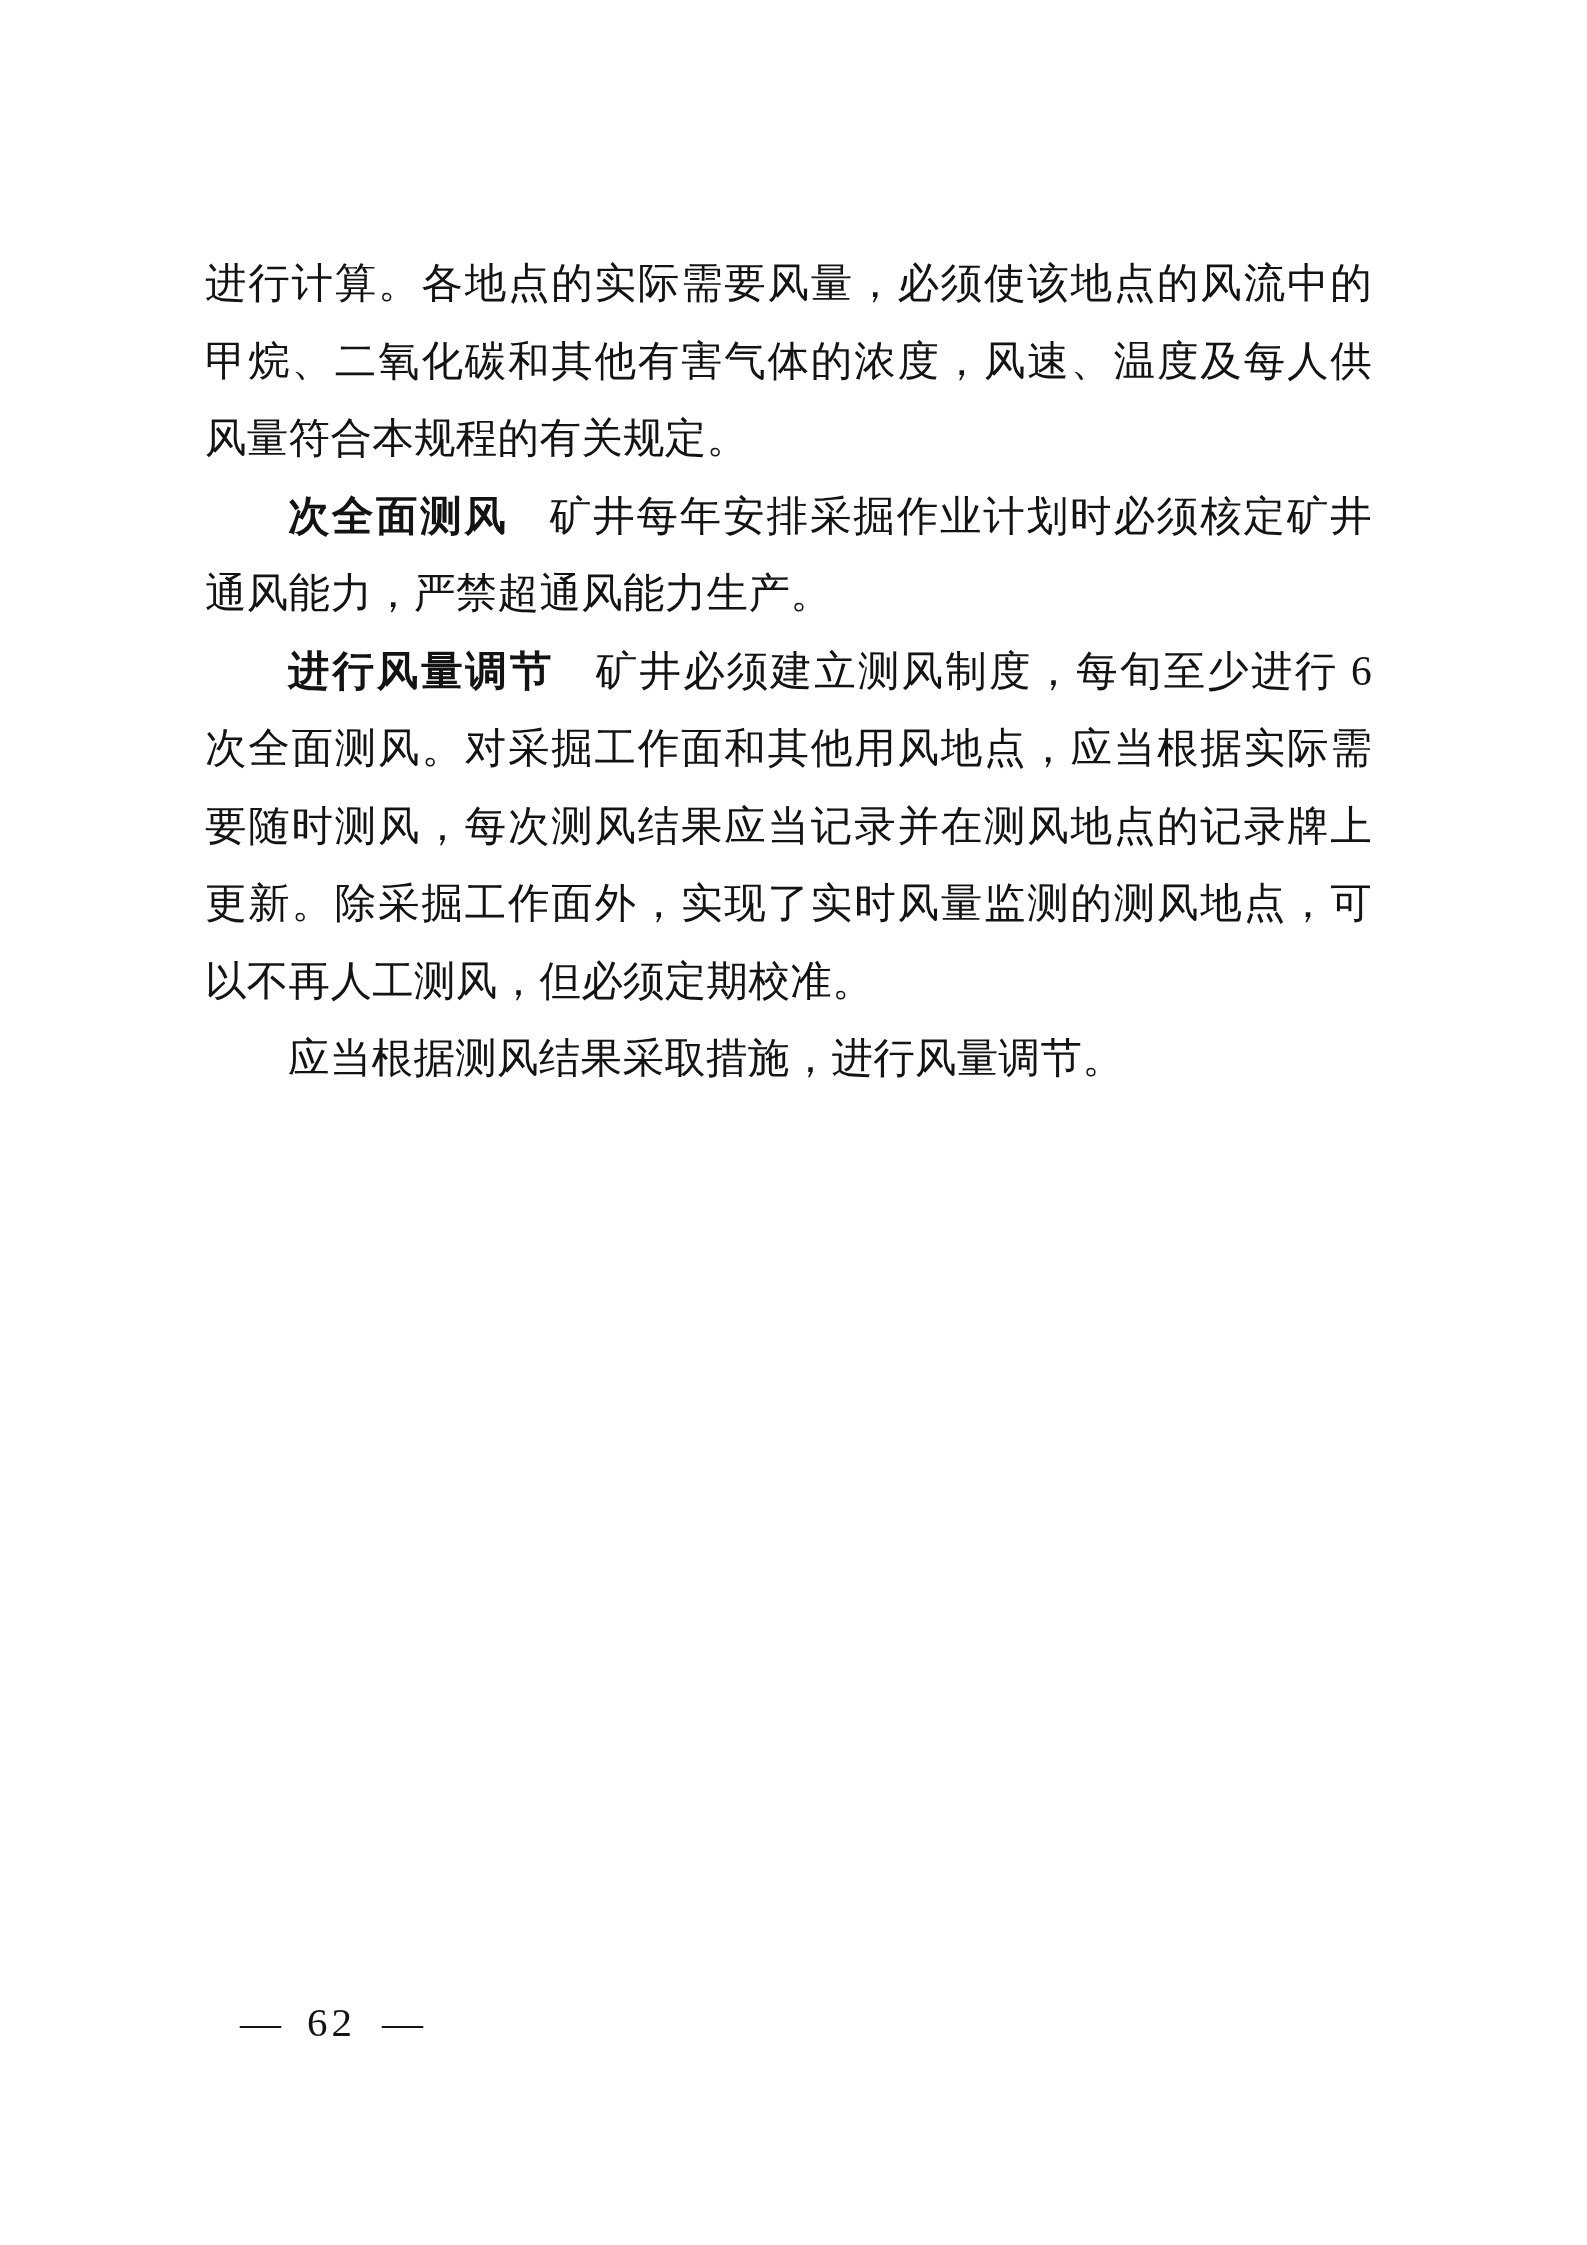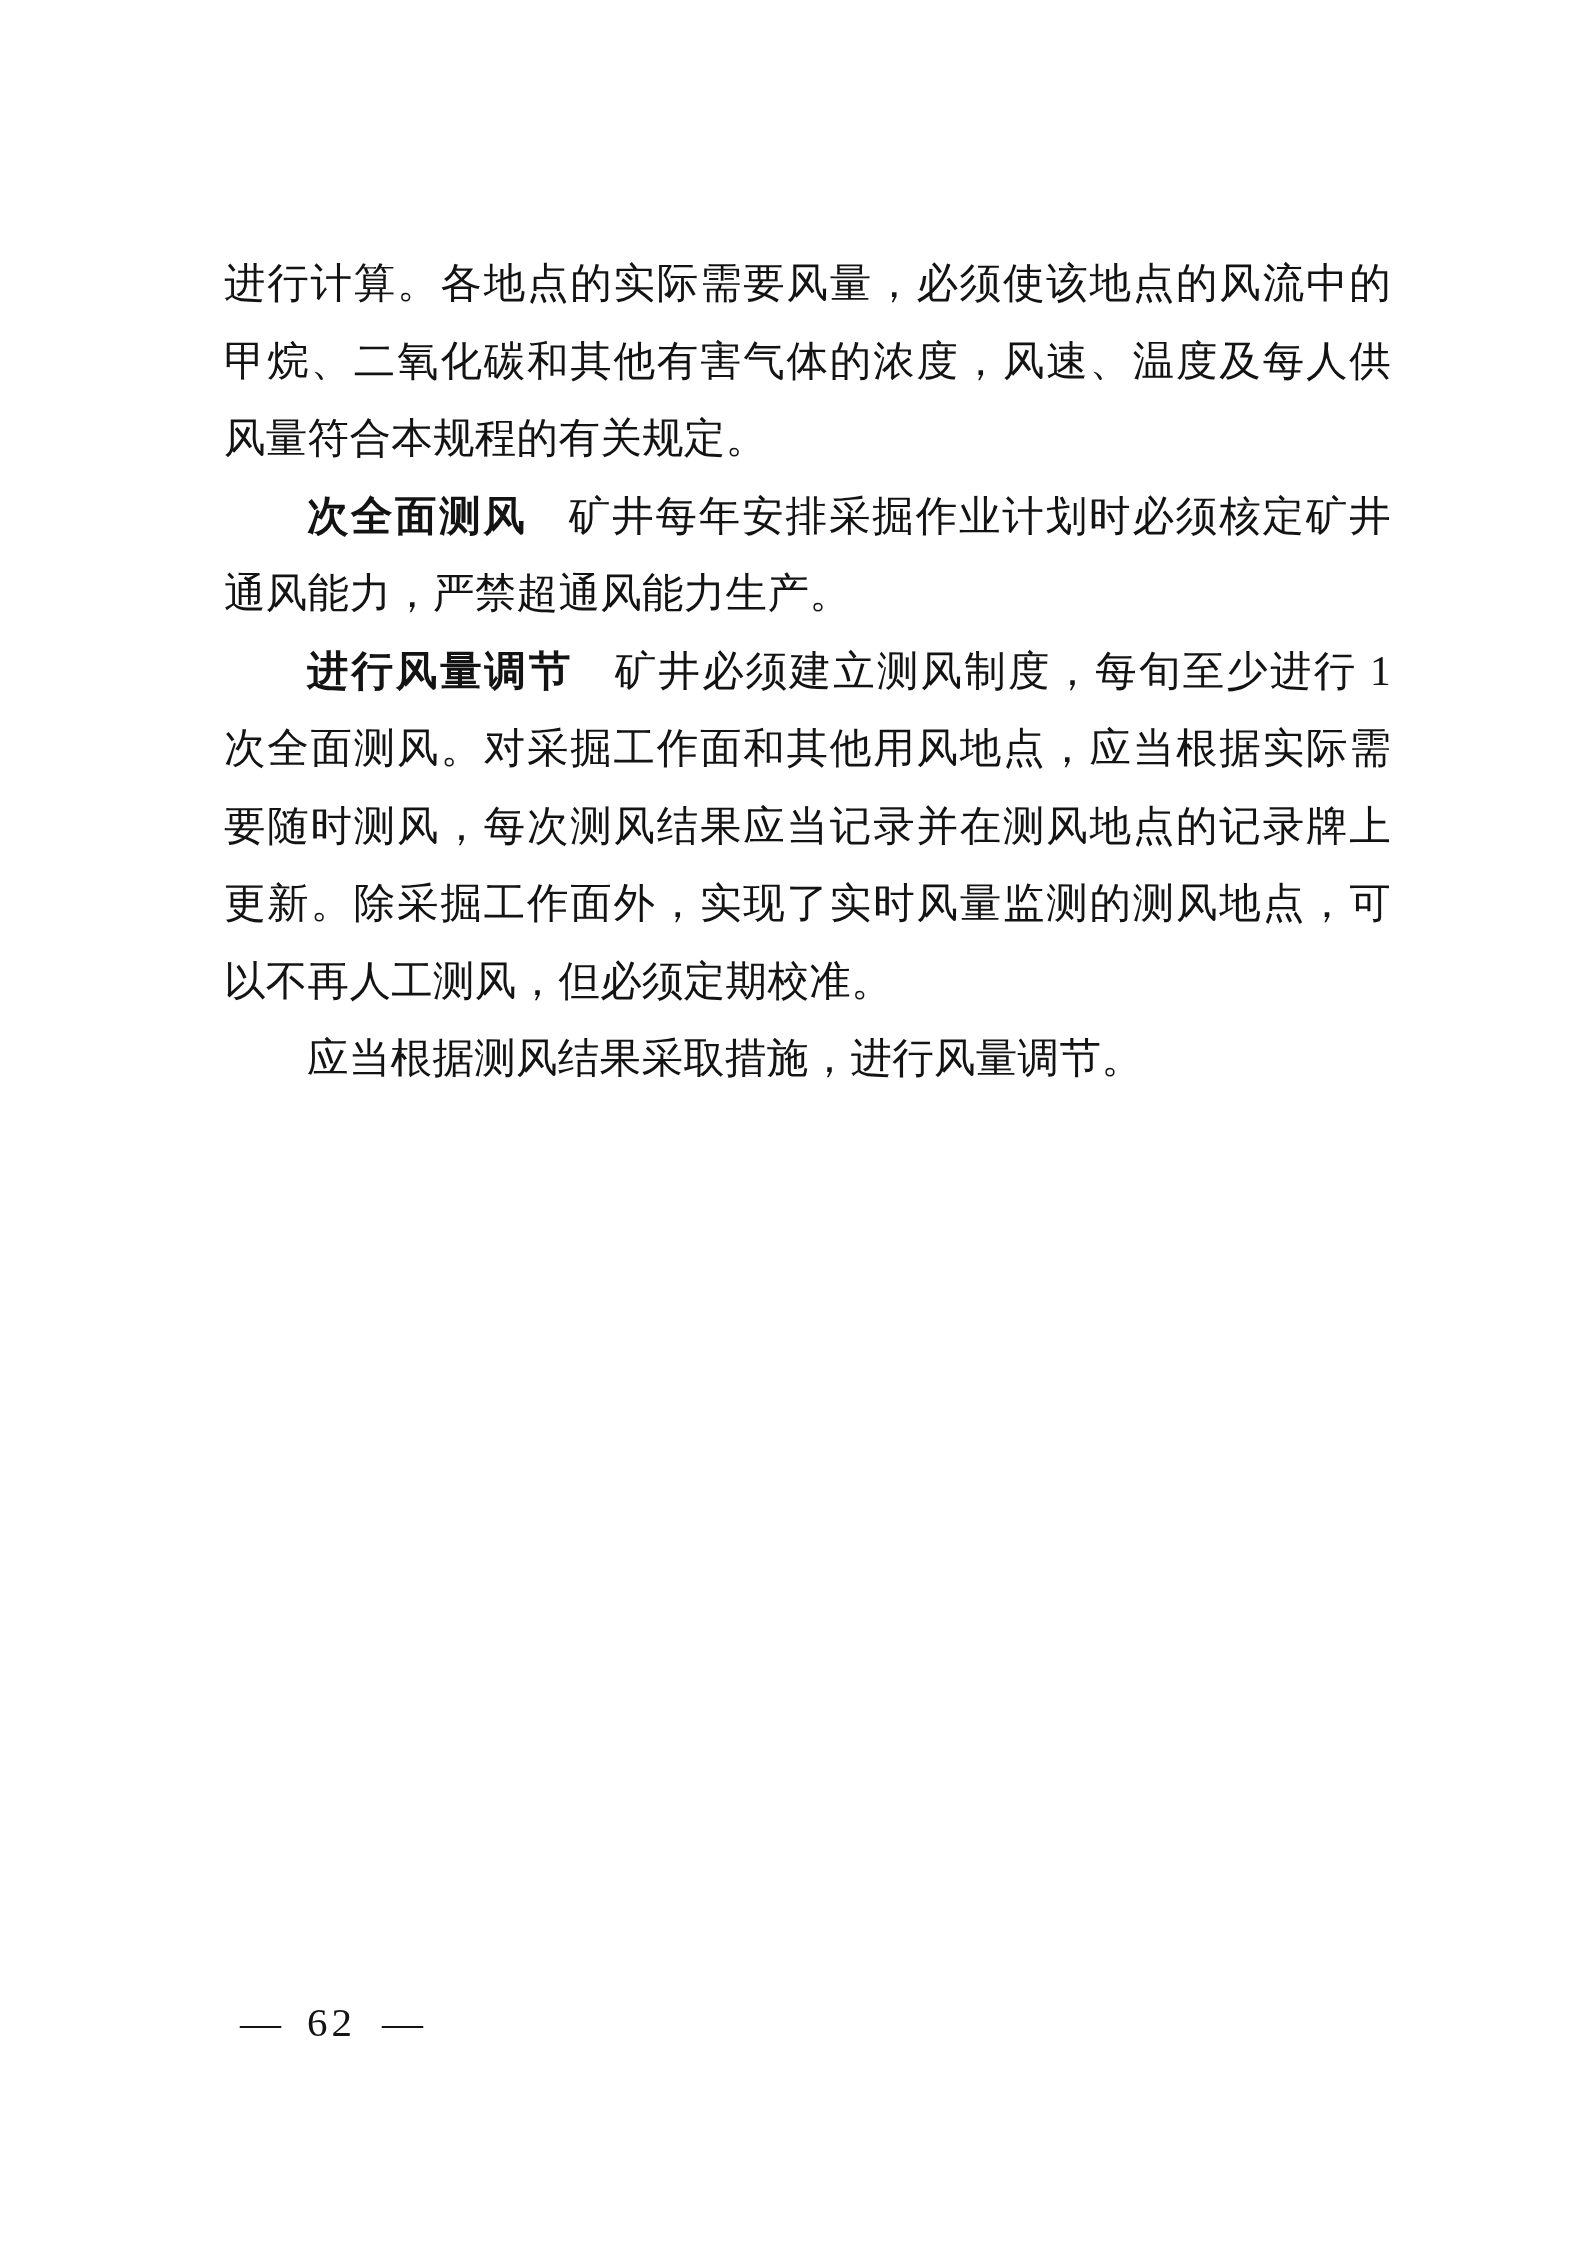--- a/index.html
+++ b/index.html
@@ -14,21 +14,21 @@
     color: #131313;
     font-family: "Liberation Serif", "DejaVu Serif", serif;
     overflow: hidden;
   }
   .page {
     position: absolute;
     inset: 0;
   }
   .text-block {
     position: absolute;
-    left: 224px;
+    left: 205px;
     top: 245px;
     width: 1167px;
   }
   .para {
     margin: 0;
     font-size: 41.5px;
     line-height: 77.5px;
     text-align: justify;
     text-justify: inter-ideograph;
     text-indent: 2em;
@@ -65,21 +65,21 @@
 <div class="page">
 
   <main class="text-block">
 
     <p class="para no-indent"><span>进行计算。各地点的实际需要风量，必须使该地点的风流中的甲烷、二氧化碳和其他有害气体的浓度，风速、温度及每人供风量符合本规程的有关规定。</span></p>
 
 
 
     <p class="para"><b class="article-heading">次全面测风</b><span>矿井每年安排采掘作业计划时必须核定矿井通风能力，严禁超通风能力生产。</span></p>
 
-    <p class="para"><b class="article-heading">进行风量调节</b><span>矿井必须建立测风制度，每旬至少进行 1 次全面测风。对采掘工作面和其他用风地点，应当根据实际需要随时测风，每次测风结果应当记录并在测风地点的记录牌上更新。除采掘工作面外，实现了实时风量监测的测风地点，可以不再人工测风，但必须定期校准。</span></p>
+    <p class="para"><b class="article-heading">进行风量调节</b><span>矿井必须建立测风制度，每旬至少进行 6 次全面测风。对采掘工作面和其他用风地点，应当根据实际需要随时测风，每次测风结果应当记录并在测风地点的记录牌上更新。除采掘工作面外，实现了实时风量监测的测风地点，可以不再人工测风，但必须定期校准。</span></p>
 
     <p class="para"><span>应当根据测风结果采取措施，进行风量调节。</span></p>
 
 
 
   </main>
 
   <footer class="page-footer">
     <span class="dash">—</span>
     <span class="num">62</span>

